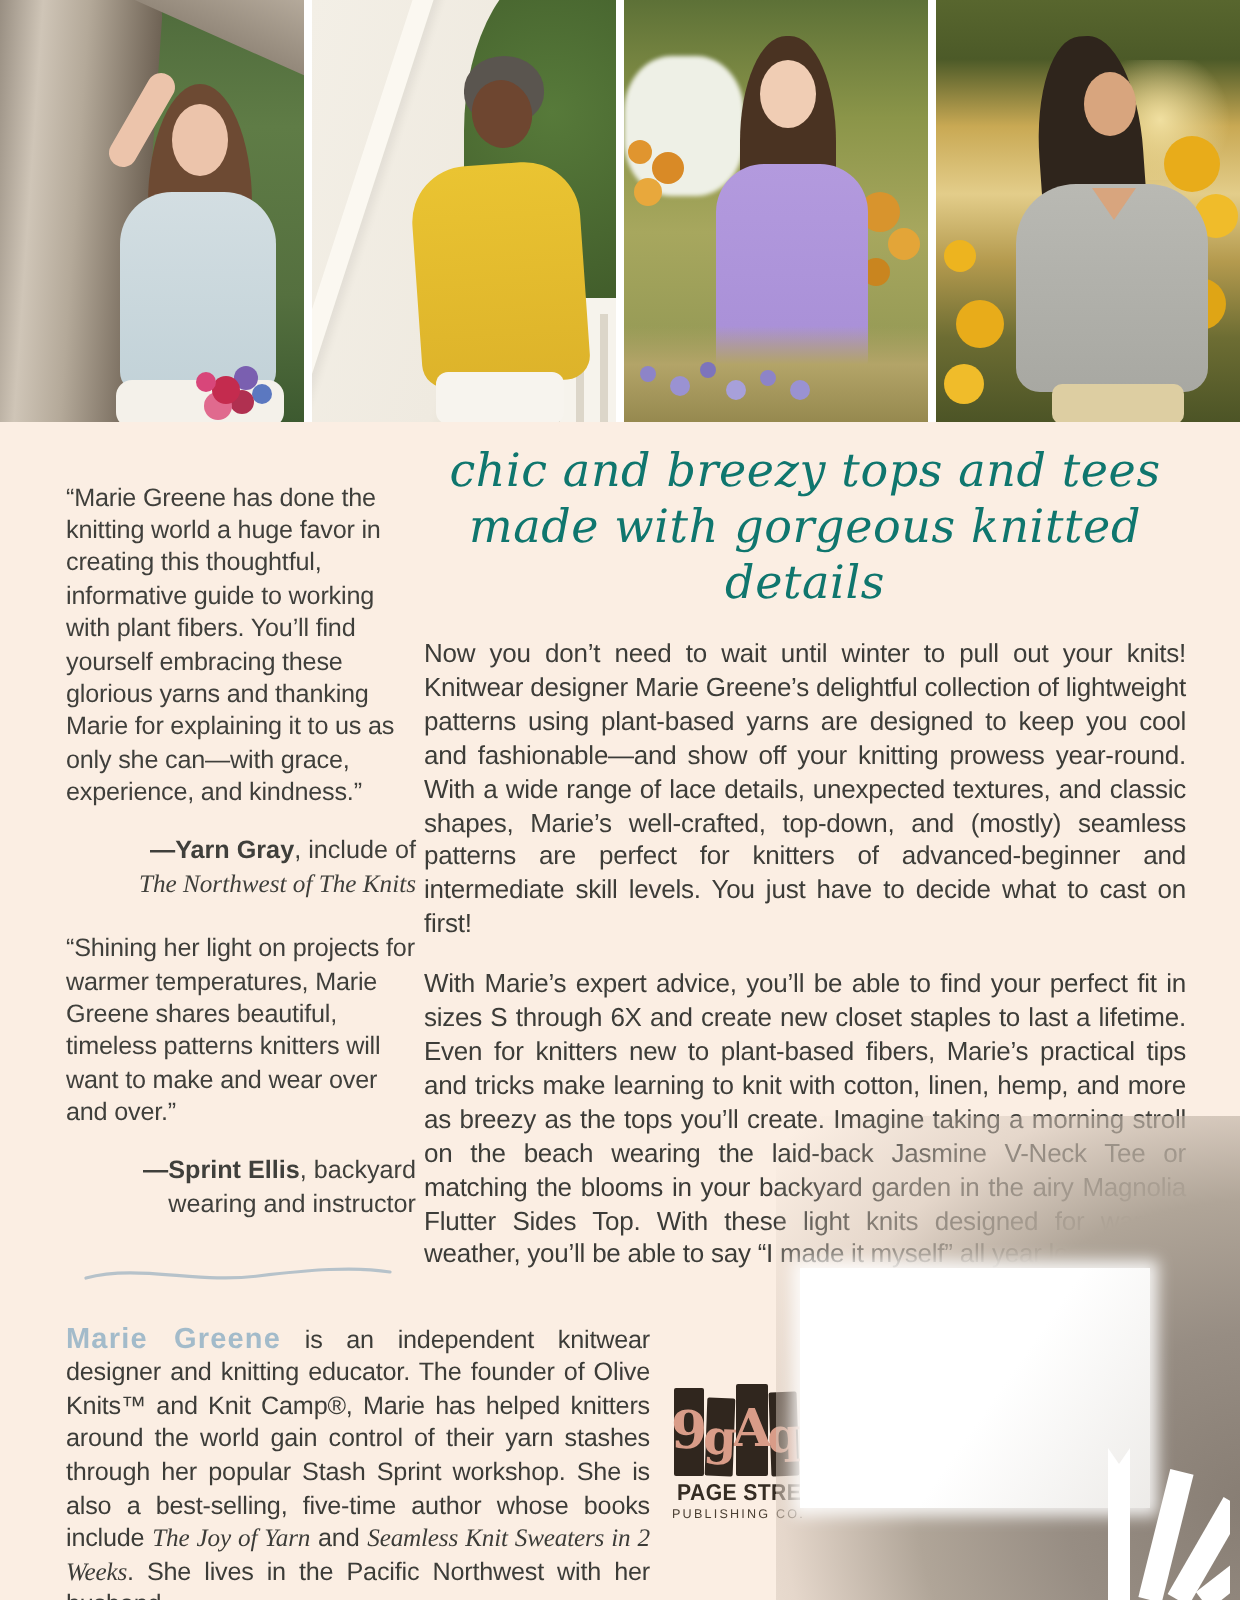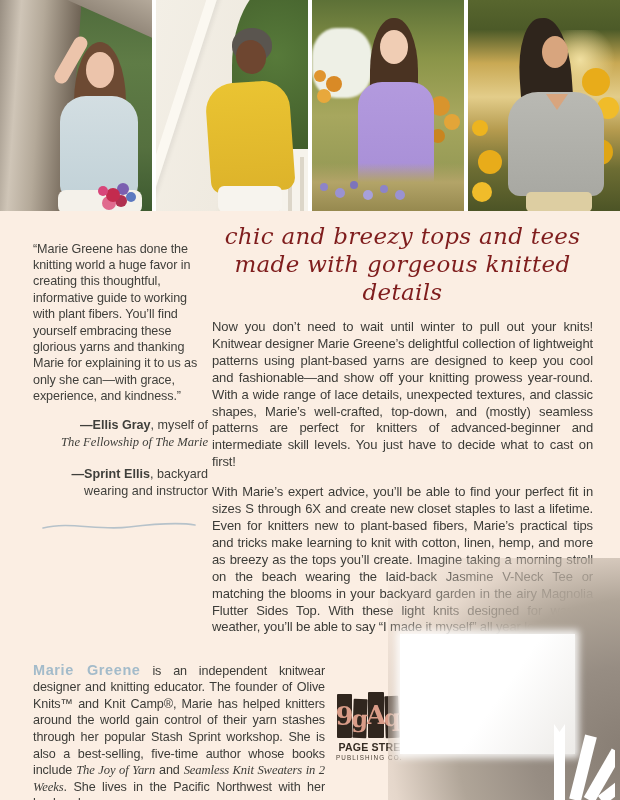--- a/index.html
+++ b/index.html
@@ -59,21 +59,21 @@
   .left-col{position:absolute;left:33px;top:228px;width:175px;}
   .quote{font-size:12.6px;line-height:16.4px;color:#3f3f3b;letter-spacing:-0.1px;}
   .attribution{margin-top:6px;margin-bottom:16px;text-align:right;font-size:12.6px;line-height:16.5px;color:#3f3f3b;}
   .attribution .name{font-weight:bold;}
   .attribution .work{font-style:italic;font-family:"Liberation Serif",serif;}
   .wave{margin-top:20px;margin-left:6px;display:block;}
   
   .right-col{position:absolute;left:212px;top:222px;width:381px;}
   .script-heading{
     text-align:center;font-family:"DejaVu Serif","Liberation Serif",serif;font-style:italic;
-    color:#7f1d1d;font-size:23px;line-height:28px;letter-spacing:0.3px;font-weight:500;
+    color:#0f766e;font-size:23px;line-height:28px;letter-spacing:0.3px;font-weight:500;
   }
   .body-par{font-size:13px;line-height:16.9px;text-align:justify;color:#3c3c38;letter-spacing:-0.12px;}
   .par1{margin-top:13px;}
   .par2{margin-top:13px;}
   
   .bio{position:absolute;left:33px;top:649px;width:292px;font-size:12.6px;line-height:16.6px;text-align:justify;color:#3c3c38;letter-spacing:-0.1px;}
   .bio .lead{color:#a3bbca;font-weight:bold;font-size:14.5px;letter-spacing:0.6px;}
   .bio .booktitle{font-style:italic;font-family:"Liberation Serif",serif;}
   
   .logo{position:absolute;left:336px;top:691px;width:64px;text-align:center;}
@@ -136,23 +136,24 @@
       <div class="face"></div>
       <div class="tee"></div>
       <div class="vneck"></div>
       <div class="pants"></div>
     </div>
   </div>
 
   <div class="left-col">
     <p class="quote">“Marie Greene has done the knitting world a huge favor in creating this thoughtful, informative guide to working with plant fibers. You’ll find yourself embracing these glorious yarns and thanking Marie for explaining it to us as only she can—with grace, experience, and kindness.”</p>
     <p class="attribution">
-      <span class="name">—Ellis Gray</span><span>, myself of</span><br>
-      <span class="work">The Fellowship of The Marie</span>
+      <span class="name">—Yarn Gray</span><span>, include of</span><br>
+      <span class="work">The Northwest of The Knits</span>
     </p>
+    <p class="quote">“Shining her light on projects for warmer temperatures, Marie Greene shares beautiful, timeless patterns knitters will want to make and wear over and over.”</p>
     <p class="attribution">
       <span class="name">—Sprint Ellis</span><span>, backyard</span><br>
       <span>wearing and instructor</span>
     </p>
     <svg class="wave" width="160" height="14" viewBox="0 0 160 14">
       <path d="M4,9 C30,2 60,12 90,8 C115,5 138,3 156,6" fill="none" stroke="#b6c2ca" stroke-width="1.6" stroke-linecap="round"></path>
     </svg>
   </div>
 
   <div class="right-col">

